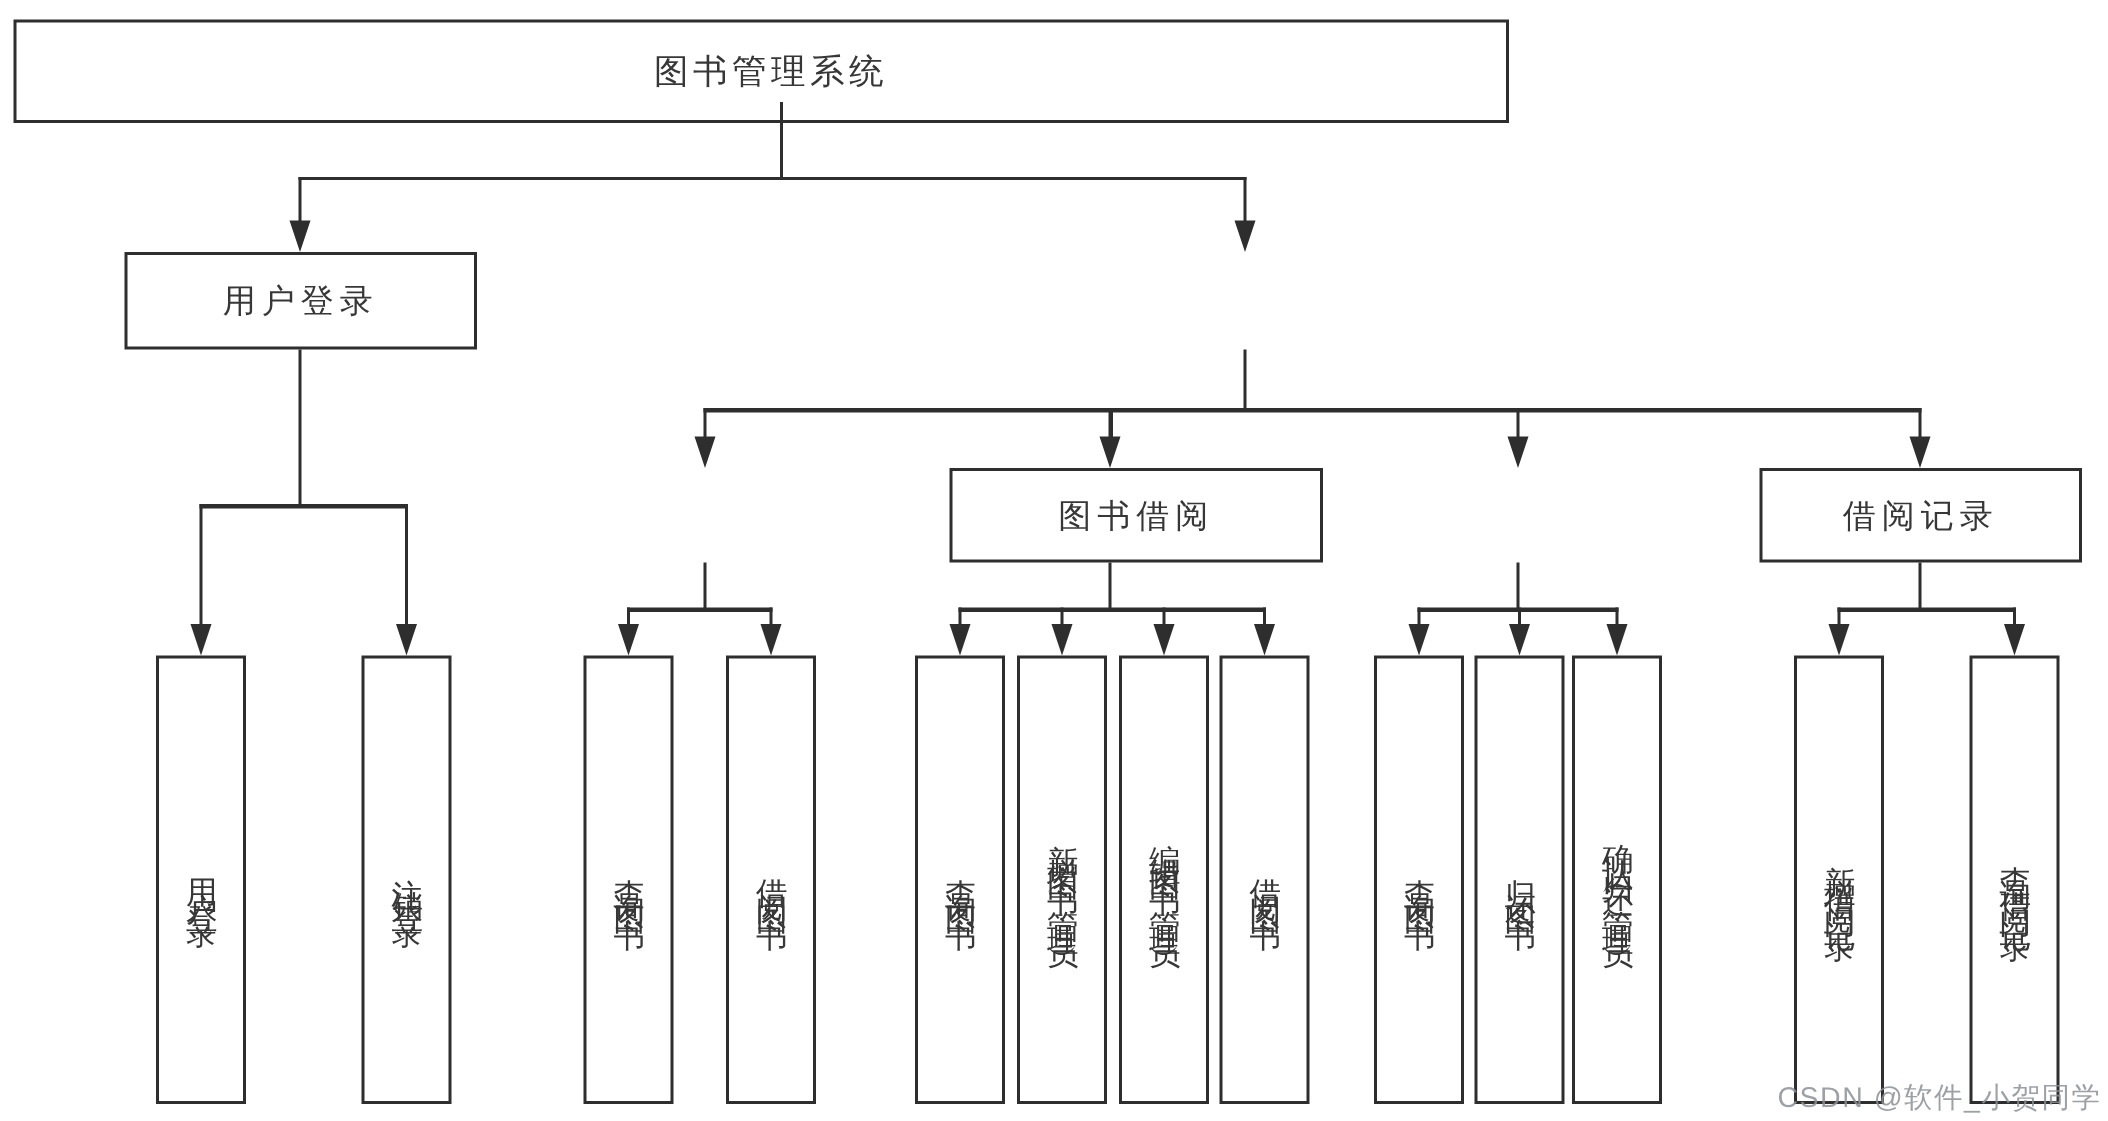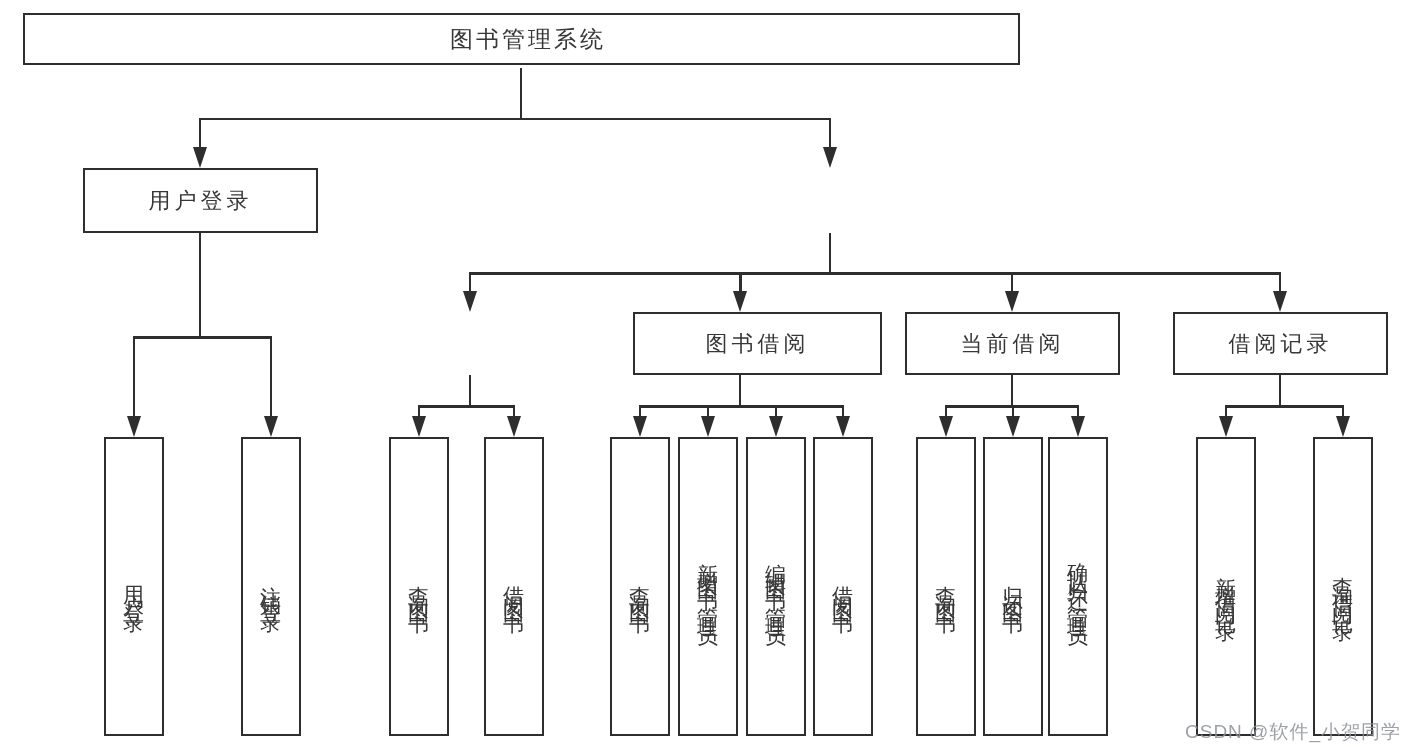--- a/index.html
+++ b/index.html
@@ -55,33 +55,30 @@
     z-index:5;
     white-space:nowrap;
     text-align:center;
   }
 </style>
 </head>
 <body>
 
 <div class="canvas">
 
-  <div class="hbox root" style="left:23px;top:13px;width:997px;height:52px;padding-left:13px;">
+  <div class="hbox root" style="left:9px;top:13px;width:997px;height:69px;padding-left:13px;">
     <span>图书管理系统</span>
   </div>
 
   <div class="hbox" style="left:83px;top:168px;width:235px;height:65px;">
     <span>用户登录</span>
   </div>
 
   <div class="hbox" style="left:633px;top:312px;width:249px;height:63px;">
     <span>图书借阅</span>
-  </div>
-  <div class="hbox" style="left:905px;top:312px;width:215px;height:63px;">
-    <span>当前借阅</span>
   </div>
   <div class="hbox" style="left:1173px;top:312px;width:215px;height:63px;">
     <span>借阅记录</span>
   </div>
 
   <div class="vbox" style="left:104px;">
     <span>用户登录</span>
   </div>
   <div class="vbox" style="left:241px;">
     <span>注销登录</span>

